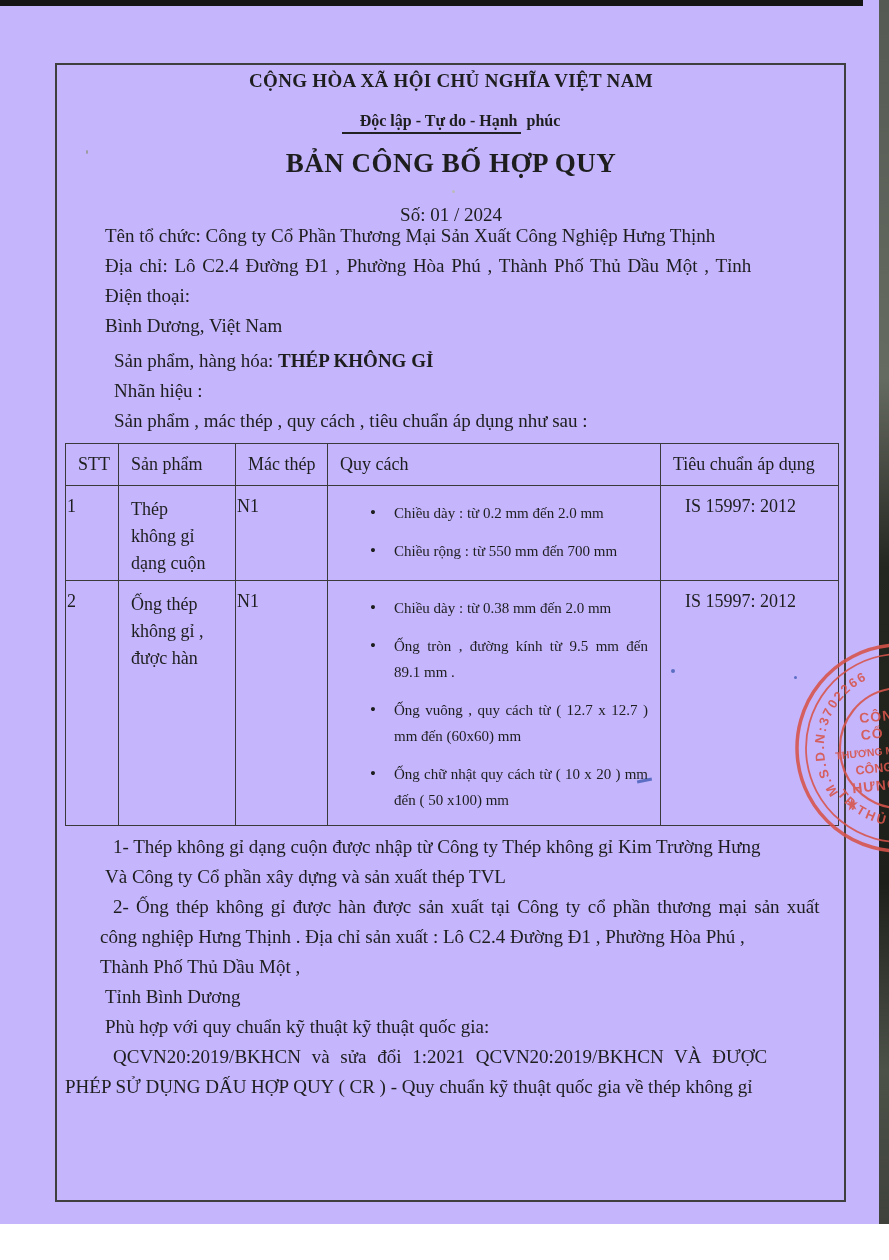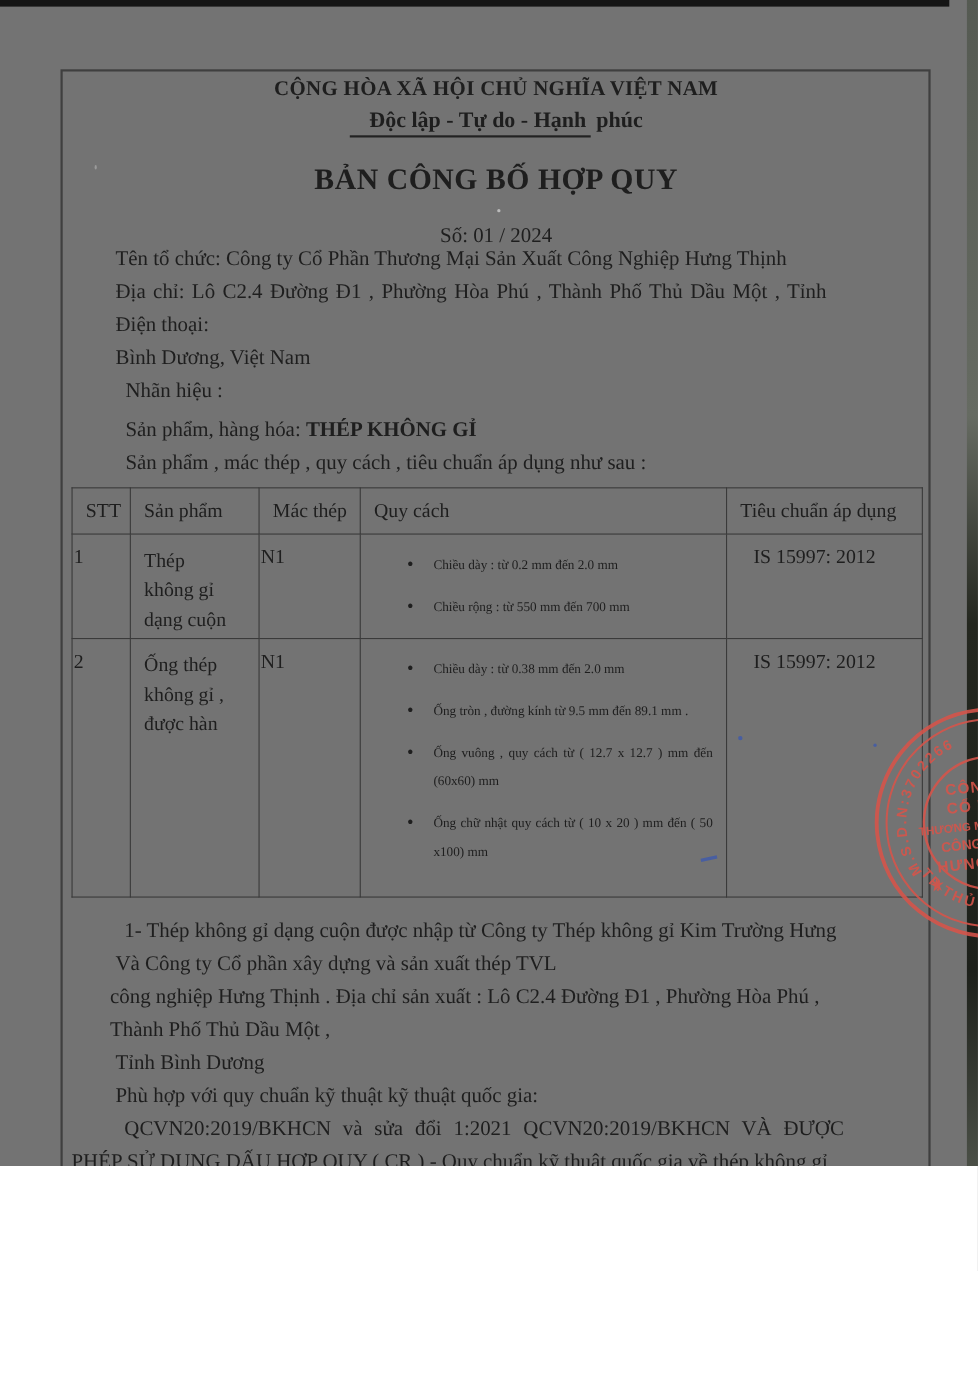--- a/index.html
+++ b/index.html
@@ -1,36 +1,36 @@
 <!DOCTYPE html>
 <html><head>
 <meta charset="utf-8">
 <style>
   html,body{margin:0;padding:0;}
   .page{
     position:relative;
-    width:889px;height:1060px;
-    background:#737373;
+    width:889px;height:1224px;
+    background:#c4b5fd;
     overflow:hidden;
     font-family:"Liberation Serif", serif;
     color:#1e1e1e;
   }
   
   .edge-top{position:absolute;left:0;top:0;width:863px;height:6px;background:#151515;}
   .edge-right{position:absolute;left:879px;top:0;width:10px;height:1260px;
     background:linear-gradient(#555a52 0%,#666b62 30%,#24271f 45%,#1d201a 70%,#4d5249 85%,#3a3e37 100%);}
   .edge-bottom{position:absolute;left:0;top:1251px;width:889px;height:9px;background:#90958d;}
   .doc-border{position:absolute;left:55px;top:63px;width:791px;height:1139px;
     border:2px solid #3f3f3f;box-sizing:border-box;background:transparent;}
   .speck{position:absolute;border-radius:50%;}
 
   
   .center-block{position:absolute;left:55px;width:792px;text-align:center;}
   .national{top:70px;font-size:19px;font-weight:bold;letter-spacing:.3px;}
-  .motto{top:98px;font-size:20px;font-weight:bold;}
+  .motto{top:112px;font-size:16px;font-weight:bold;}
   .motto .ul{border-bottom:2px solid #222;padding:0 4px 3px 18px;}
   .motto .tail{margin-left:5px;}
   .doc-title{top:148px;font-size:27px;font-weight:bold;letter-spacing:.5px;}
   .doc-number{top:204px;font-size:19px;}
 
   
   .info{position:absolute;left:105px;top:221px;width:692px;font-size:19px;}
   .info .ln{line-height:30px;}
   .info .ln2{word-spacing:2px;}
   .info .shift{margin-left:9px;}
@@ -46,21 +46,21 @@
   th.c-grade{width:92px;}
   th.c-spec{width:333px;}
   th.c-std{width:178px;padding-left:10px;margin-left:40px;}
   td.stt{ text-align:center;padding-top:10px;}
   td.grade{text-align:center;padding-top:10px;}
   td.prod{padding:10px 24px 0 12px;text-align:justify;line-height:27px;}
   td.std{padding:10px 6px 0 24px;}
   td.specs{padding:6px 12px 0 0;}
   .r1{height:95px;} .r2{height:235px;}
   ul.blist{margin:0;padding:0 0 0 66px;list-style:none;}
-  ul.blist li{position:relative;margin:8px 0 12px 0;line-height:26px;font-size:12px;text-align:justify;}
+  ul.blist li{position:relative;margin:8px 0 12px 0;line-height:26px;font-size:15px;text-align:justify;}
   ul.blist li::before{content:"•";position:absolute;left:-24px;top:0;font-size:17px;}
 
   
   .notes{position:absolute;left:65px;top:832px;width:774px;font-size:19px;}
   .notes .ln{line-height:30px;}
   .m40{margin-left:40px;} .m48{margin-left:48px;} .m75{margin-left:35px;}
   .just{word-spacing:2.5px;}
   .wide{word-spacing:6px;}
 
   
@@ -86,24 +86,24 @@
     <span class="ul">Độc lập - Tự do - Hạnh</span><span class="tail">phúc</span>
   </div>
   <div class="center-block doc-title">BẢN CÔNG BỐ HỢP QUY</div>
   <div class="center-block doc-number">Số: 01 / 2024</div>
 
   <div class="info">
     <div class="ln">Tên tổ chức: Công ty Cổ Phần Thương Mại Sản Xuất Công Nghiệp Hưng Thịnh</div>
     <div class="ln ln2">Địa chỉ: Lô C2.4 Đường Đ1 , Phường Hòa Phú , Thành Phố Thủ Dầu Một , Tỉnh</div>
     <div class="ln">Điện thoại:</div>
     <div class="ln">Bình Dương, Việt Nam</div>
-    <div class="ln shift">Nhãn hiệu :</div>
     <div class="ln shift gap">
       <span>Sản phẩm, hàng hóa: </span><span class="bold">THÉP KHÔNG GỈ</span>
     </div>
+    <div class="ln shift">Nhãn hiệu :</div>
     <div class="ln shift">Sản phẩm , mác thép , quy cách , tiêu chuẩn áp dụng như sau :</div>
   </div>
 
   <table class="spec">
     <tbody>
         <tr>
       <th class="c-stt">STT</th>
       <th class="c-prod">Sản phẩm</th>
       <th class="c-grade">Mác thép</th>
       <th class="c-spec">Quy cách</th>
@@ -134,20 +134,21 @@
         </ul>
       </td>
       <td class="std">IS 15997: 2012</td>
     </tr>
   </tbody>
     </table>
 
   <div class="notes">
     <div class="ln m48">1- Thép không gỉ dạng cuộn được nhập từ Công ty Thép không gỉ Kim Trường Hưng</div>
     <div class="ln m40">Và Công ty Cổ phần xây dựng và sản xuất thép TVL</div>
+    <div class="ln m48 just">2- Ống thép không gỉ được hàn được sản xuất tại Công ty cổ phần thương mại sản xuất</div>
     <div class="ln m75">công nghiệp Hưng Thịnh . Địa chỉ sản xuất : Lô C2.4 Đường Đ1 , Phường Hòa Phú ,</div>
     <div class="ln m75">Thành Phố Thủ Dầu Một ,</div>
     <div class="ln m40">Tỉnh Bình Dương</div>
     <div class="ln m40">Phù hợp với quy chuẩn kỹ thuật kỹ thuật quốc gia:</div>
     <div class="ln m48 wide">QCVN20:2019/BKHCN và sửa đổi 1:2021 QCVN20:2019/BKHCN VÀ ĐƯỢC</div>
     <div class="ln">PHÉP SỬ DỤNG DẤU HỢP QUY ( CR ) -  Quy chuẩn kỹ thuật quốc gia về thép không gỉ</div>
   </div>
 
   <svg class="stamp" viewBox="0 0 260 260">
     <defs>

